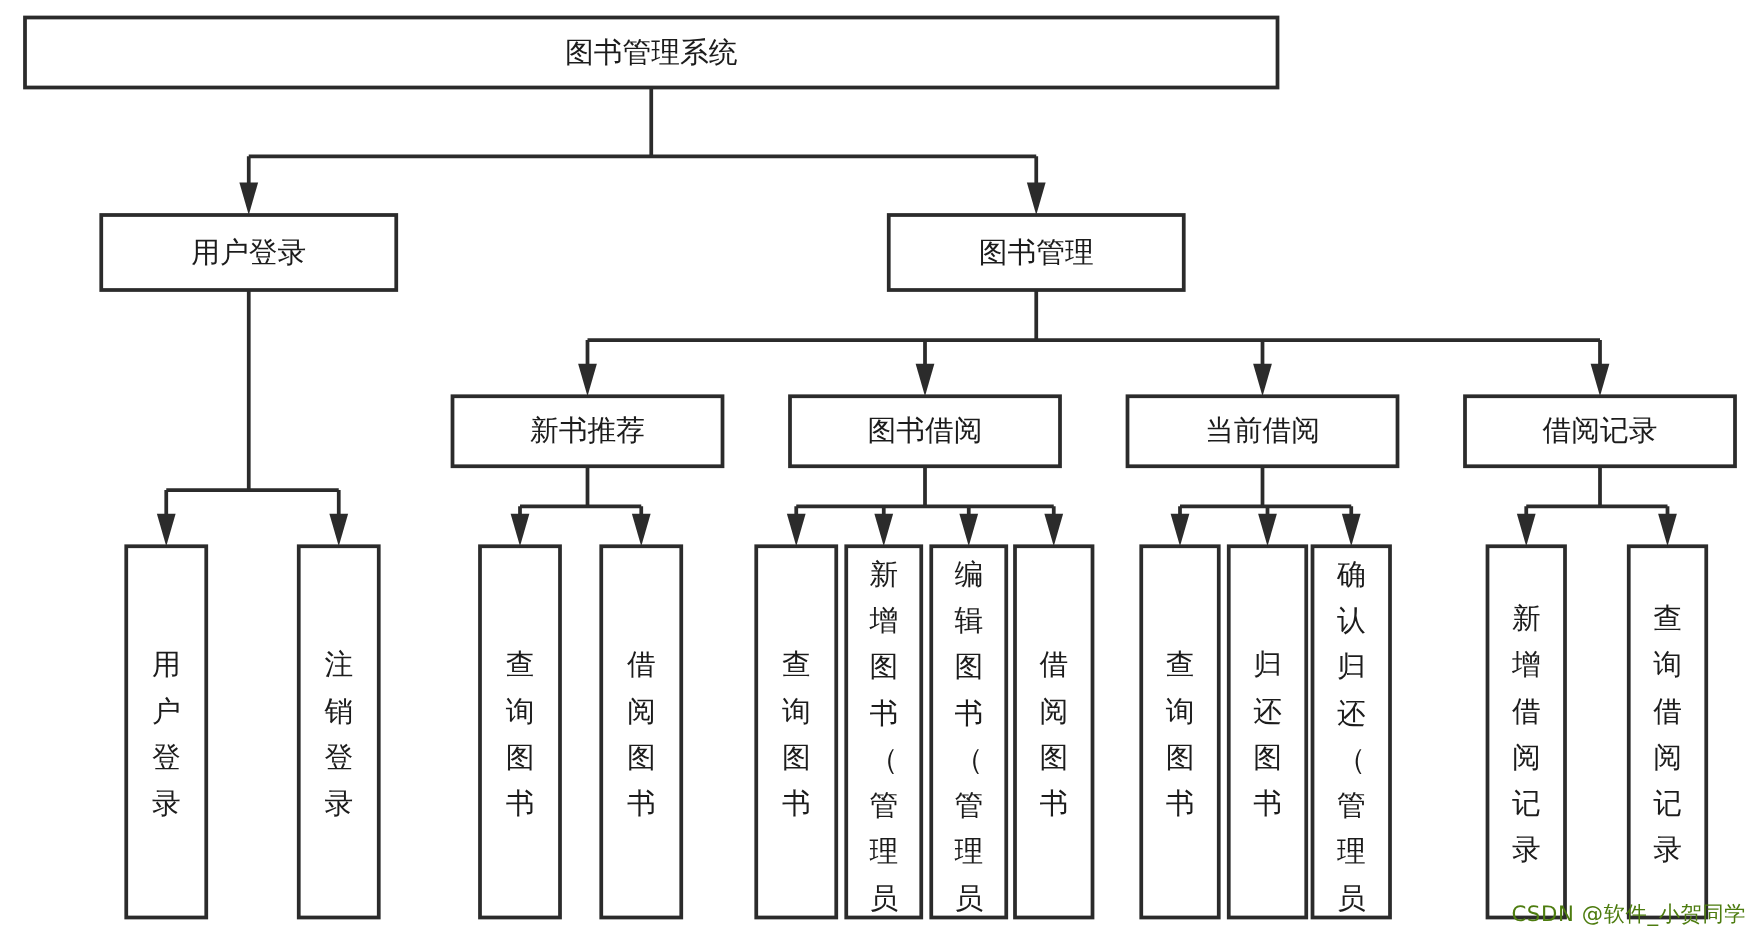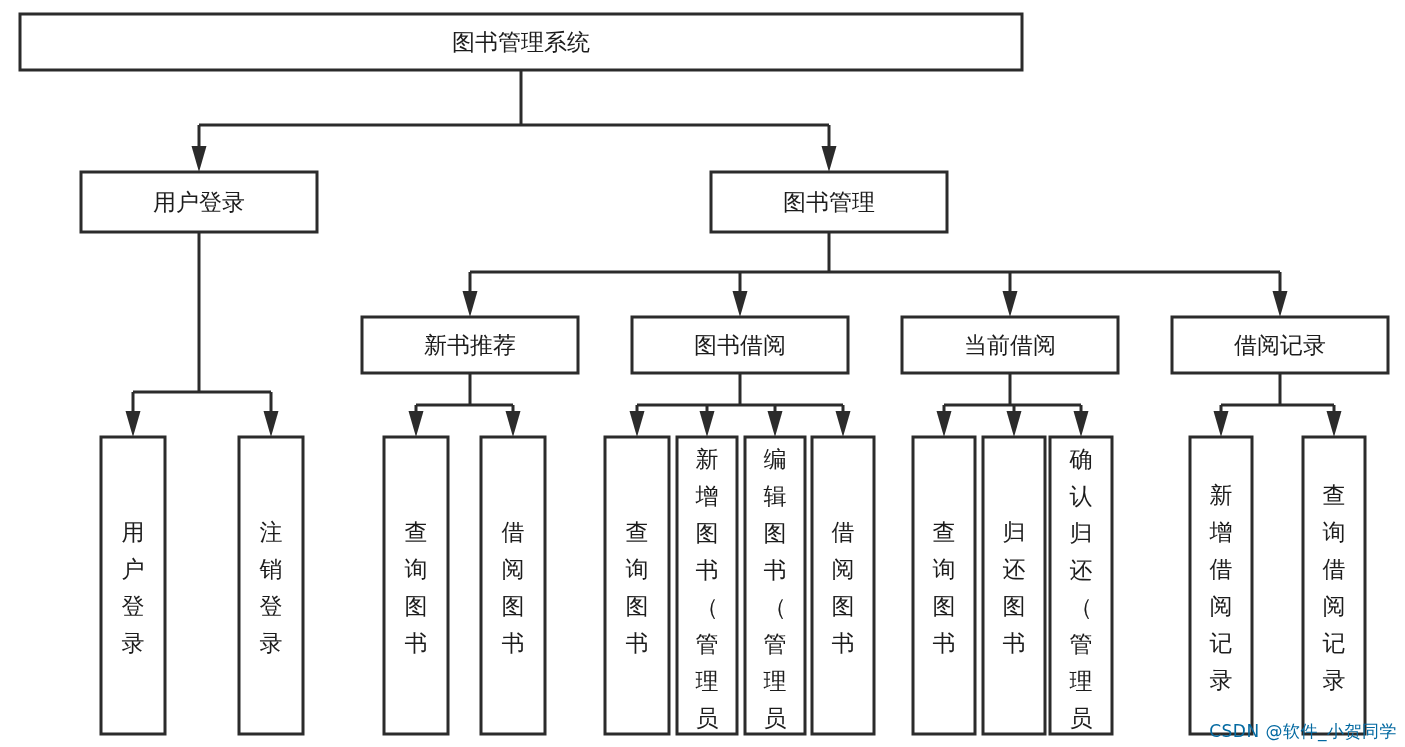--- a/index.html
+++ b/index.html
@@ -54,21 +54,21 @@
     font-size: 23px;
     fill: #1c1c1c;
     text-anchor: middle;
   }
   .watermark {
     position: absolute;
     right: 8px;
     bottom: 4px;
     font-family: "DejaVu Sans", "Liberation Sans", sans-serif;
     font-size: 17px;
-    color: #0369a1;
+    color: #4d7c0f;
     letter-spacing: 0.5px;
     white-space: nowrap;
     pointer-events: none;
   }
 </style>
 </head>
 <body>
 
 <div id="diagram-root">
 

